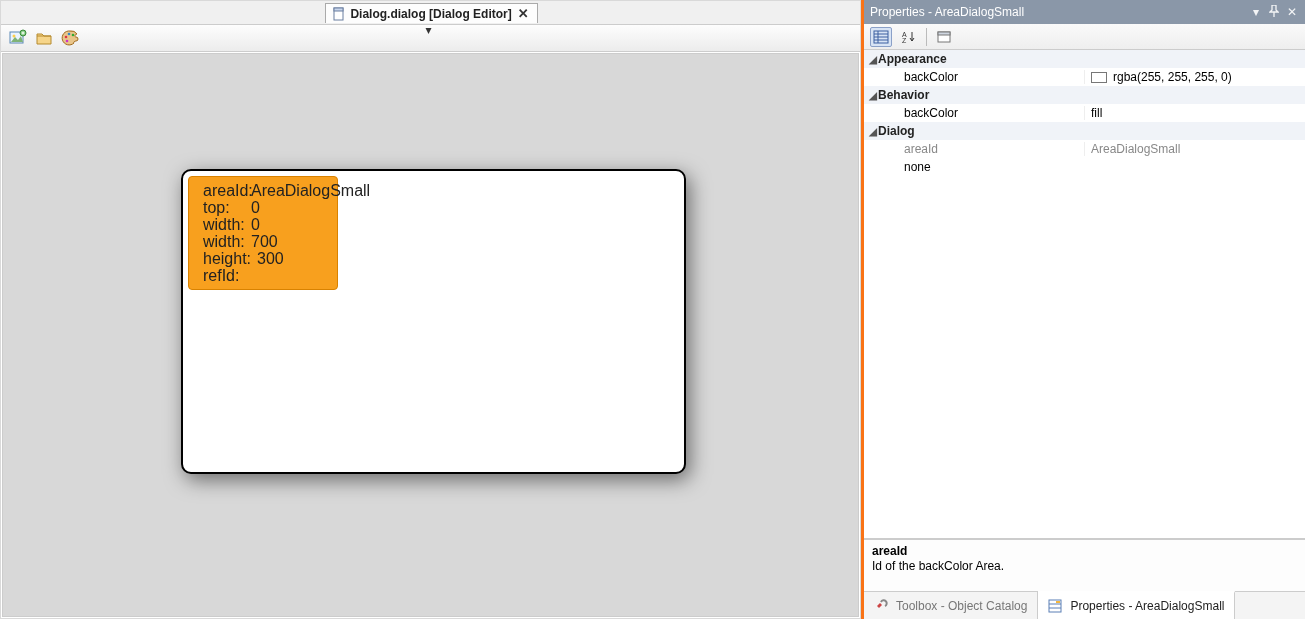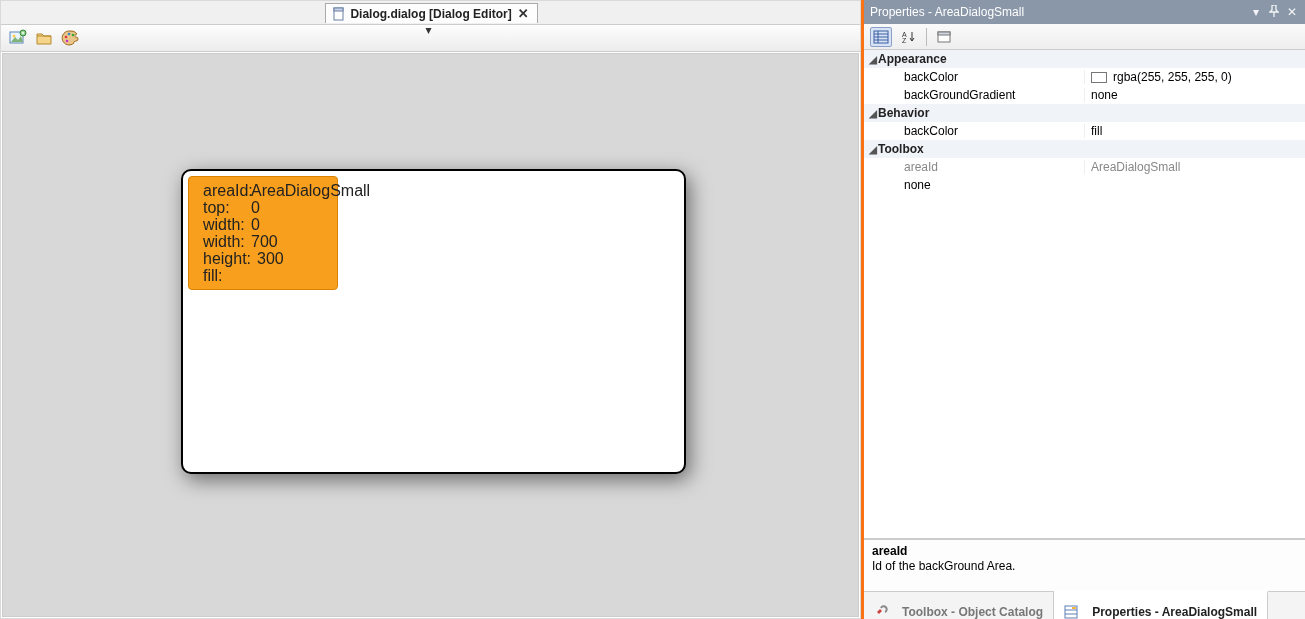--- a/index.html
+++ b/index.html
@@ -177,28 +177,27 @@
   }
   .desc-box .dname { font-weight:bold; }
   .bottom-tabs {
     height: 28px;
     display:flex;
     border-top: 1px solid #ccc;
     background:#f4f4f4;
   }
   .bt-tab {
     display:flex;
-    align-items:flex-end;
-    gap:14px;
+    align-items:center;
+    gap:8px;
     padding: 0 10px;
     border-right:1px solid #ccc;
     color:#777;
     cursor:pointer;
     font-size:12px;
-    font-weight:bold;
   }
   .bt-tab.active {
     background:#fff;
     color:#222;
     border-top:2px solid #fff;
     margin-top:-1px;
   }
   .bt-icon { width:14px; height:14px; display:inline-flex; }
 </style>
 </head>
@@ -264,21 +263,21 @@
           </div>
         <div class="area-row">
             <span class="k">width:</span>
             <span>700</span>
           </div>
         <div class="area-row">
             <span class="k">height:</span>
             <span>300</span>
           </div>
         <div class="area-row">
-            <span class="k">fill:</span>
+            <span class="k">refId:</span>
             <span></span>
           </div>
       </div>
     </div>
   </div>
 </div>
 
 <div class="right-pane">
   <div class="prop-header">
     <span>Properties - AreaDialogSmall</span>
@@ -325,63 +324,56 @@
         <span class="val"></span>
       </div>
       <div class="grid-row prop">
         <span class="expander"></span>
         <span class="name ">backColor</span>
         <span class="val ">
           <span class="swatch"></span>
           <span>rgba(255, 255, 255, 0)</span>
         </span>
       </div>
-      <div class="grid-row prop">
-        <span class="expander"></span>
-        <span class="name ">backGroundGradient</span>
-        <span class="val ">
-          <span>none</span>
-        </span>
-      </div>
       <div class="grid-row cat">
         <span class="expander">◢</span>
         <span class="name">Behavior</span>
         <span class="val"></span>
       </div>
       <div class="grid-row prop">
         <span class="expander"></span>
         <span class="name ">backColor</span>
         <span class="val ">
           <span>fill</span>
         </span>
       </div>
       <div class="grid-row cat">
         <span class="expander">◢</span>
-        <span class="name">Toolbox</span>
+        <span class="name">Dialog</span>
         <span class="val"></span>
       </div>
       <div class="grid-row prop">
         <span class="expander"></span>
         <span class="name prop-readonly">areaId</span>
         <span class="val prop-readonly">
           <span>AreaDialogSmall</span>
         </span>
       </div>
       <div class="grid-row prop">
         <span class="expander"></span>
         <span class="name ">none</span>
         <span class="val ">
           <span></span>
         </span>
       </div>
     </div>
 
   <div class="desc-box">
     <div class="dname">areaId</div>
-    <div>Id of the backGround Area.</div>
+    <div>Id of the backColor Area.</div>
   </div>
 
   <div class="bottom-tabs">
     <div class="bt-tab">
       <span class="bt-icon">
         <svg width="14" height="14" viewBox="0 0 14 14">
             <path d="M3 7 l3-3 l2 2 l-3 3 z" fill="#c44"></path>
             <path d="M7 3 a3 3 0 1 1 4 4" fill="none" stroke="#888" stroke-width="2"></path>
           </svg>
       </span>

